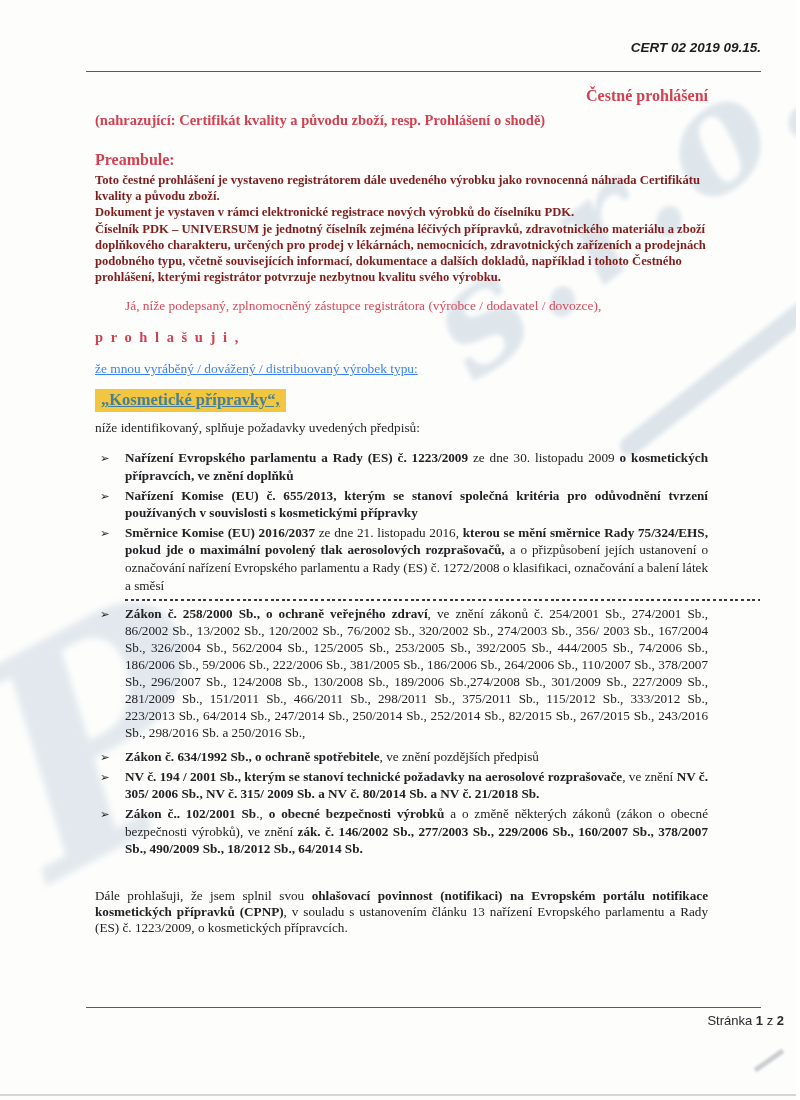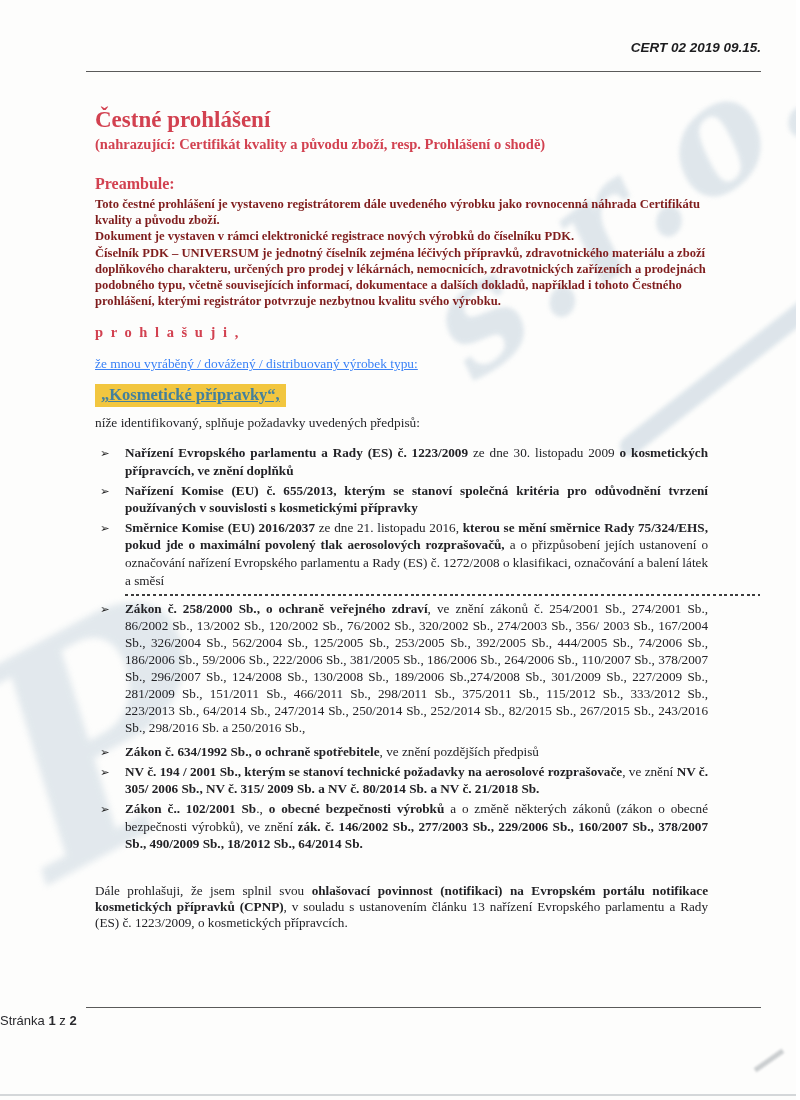--- a/index.html
+++ b/index.html
@@ -40,22 +40,22 @@
   
   .rule-top{position:absolute;left:86px;right:35px;top:71px;border-top:1.6px solid #5a5a5a;z-index:2;}
   .rule-footer{position:absolute;left:86px;right:35px;top:1007px;border-top:1.6px solid #5a5a5a;z-index:2;}
   
   .cert-code{
     position:absolute;top:40px;right:35px;z-index:2;
     font-family:"Liberation Sans","DejaVu Sans",sans-serif;
     font-style:italic;font-weight:600;font-size:13.5px;color:#1d1d1f;
   }
   .doc-title{
-    margin:0;padding-top:106px;text-align:left;
-    color:#d24150;font-size:23px;font-weight:bold;line-height:28px;
+    margin:0;padding-top:82px;text-align:right;
+    color:#d24150;font-size:16px;font-weight:bold;line-height:28px;
   }
   .doc-subtitle{
     margin:1px 0 0 0;
     color:#d24150;font-size:14.5px;font-weight:bold;line-height:19px;
   }
   
   .pre-heading{
     margin:21px 0 3px 0;color:#d24150;font-size:16px;font-weight:bold;
   }
   .pre-body{
@@ -91,21 +91,21 @@
     height:2px;margin:5px -52px 4px 30px;
     background-image:repeating-linear-gradient(90deg,#3c3c3c 0 3px,transparent 3px 5.6px);
   }
   
   .closing{
     margin:30px 0 0 0;font-size:13.2px;line-height:16.2px;
     text-align:justify;color:#222226;
   }
   
   .footer-text{
-    position:absolute;top:1013px;left:0;right:6px;z-index:2;text-align:left;
+    position:absolute;top:1013px;left:0;right:12px;z-index:2;text-align:right;
     font-family:"Liberation Sans","DejaVu Sans",sans-serif;
     font-size:13px;color:#2a2a2e;
   }
   .b{font-weight:bold;}
 </style>
 </head>
 <body>
 
 <div class="page">
 
@@ -123,20 +123,21 @@
   <div class="content">
 
     <h1 class="doc-title">Čestné prohlášení</h1>
     <div class="doc-subtitle">(nahrazující: Certifikát kvality a původu zboží, resp. Prohlášení o shodě)</div>
 
     <div class="pre-heading">Preambule:</div>
     <p class="pre-body">Toto čestné prohlášení je vystaveno registrátorem dále uvedeného výrobku jako rovnocenná náhrada Certifikátu kvality a původu zboží.
 Dokument je vystaven v rámci elektronické registrace nových výrobků do číselníku PDK.
 Číselník PDK – UNIVERSUM je jednotný číselník zejména léčivých přípravků, zdravotnického materiálu a zboží doplňkového charakteru, určených pro prodej v lékárnách, nemocnicích, zdravotnických zařízeních a prodejnách podobného typu, včetně souvisejících informací, dokumentace a dalších dokladů, například i tohoto Čestného prohlášení, kterými registrátor potvrzuje nezbytnou kvalitu svého výrobku.</p>
 
+    <p class="decl-intro">Já, níže podepsaný, zplnomocněný zástupce registrátora (výrobce / dodavatel / dovozce),</p>
     <p class="decl-verb">p r o h l a š u j i ,</p>
     <p class="decl-product-line">že mnou vyráběný / dovážený  / distribuovaný výrobek typu:</p>
 
     <div class="highlight-row">
       <span class="highlight">„Kosmetické přípravky“,</span>
     </div>
 
     <p class="decl-follow">níže identifikovaný, splňuje požadavky uvedených předpisů:</p>
 
     <div class="reg-list">

